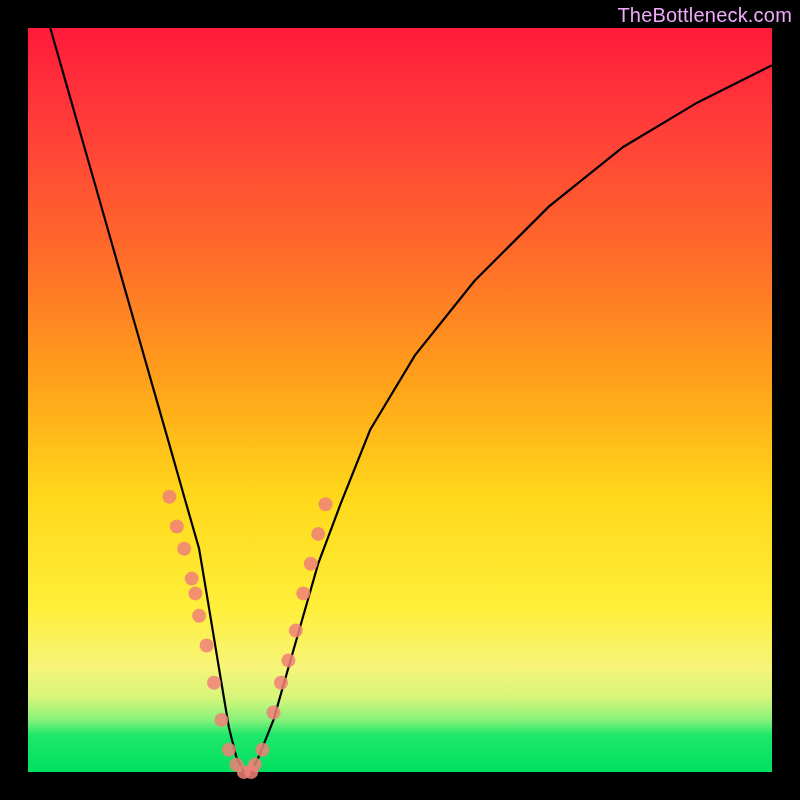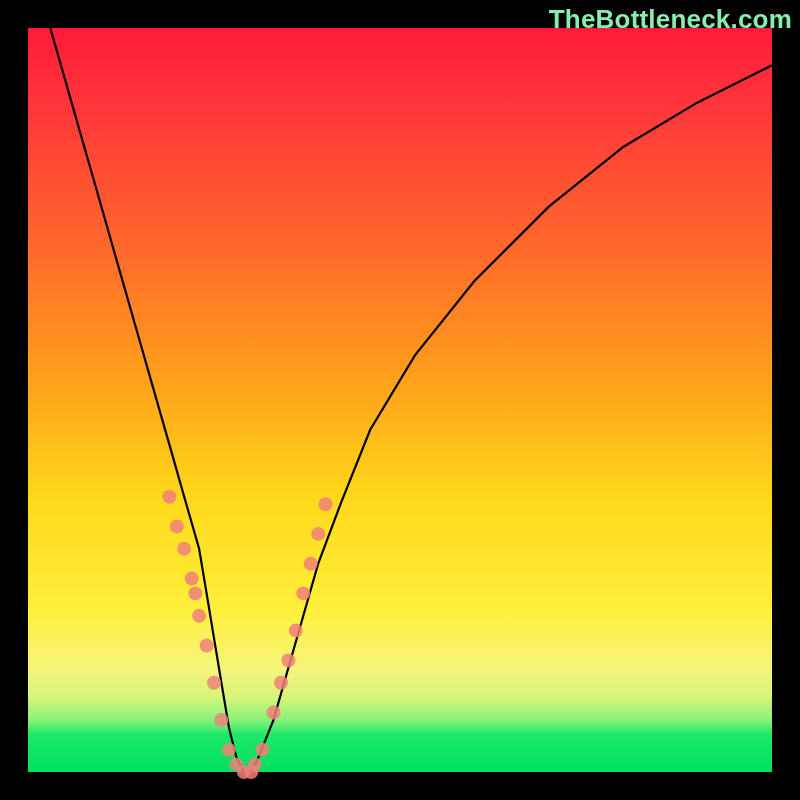--- a/index.html
+++ b/index.html
@@ -38,23 +38,23 @@
       #d6f57a 90%,
       #88f27a 93%,
       #1ee86a 95%,
       #00e060 100%
     );
   }
   .watermark {
     position: absolute;
     top: 4px;
     right: 8px;
-    color: #86efac;
-    font-size: 26px;
-    font-weight: 700;
+    color: #f0abfc;
+    font-size: 20px;
+    font-weight: 400;
     letter-spacing: 0.2px;
     user-select: none;
   }
   svg.curve {
     position: absolute;
     top: 0;
     left: 0;
     width: 744px;
     height: 744px;
     overflow: visible;

